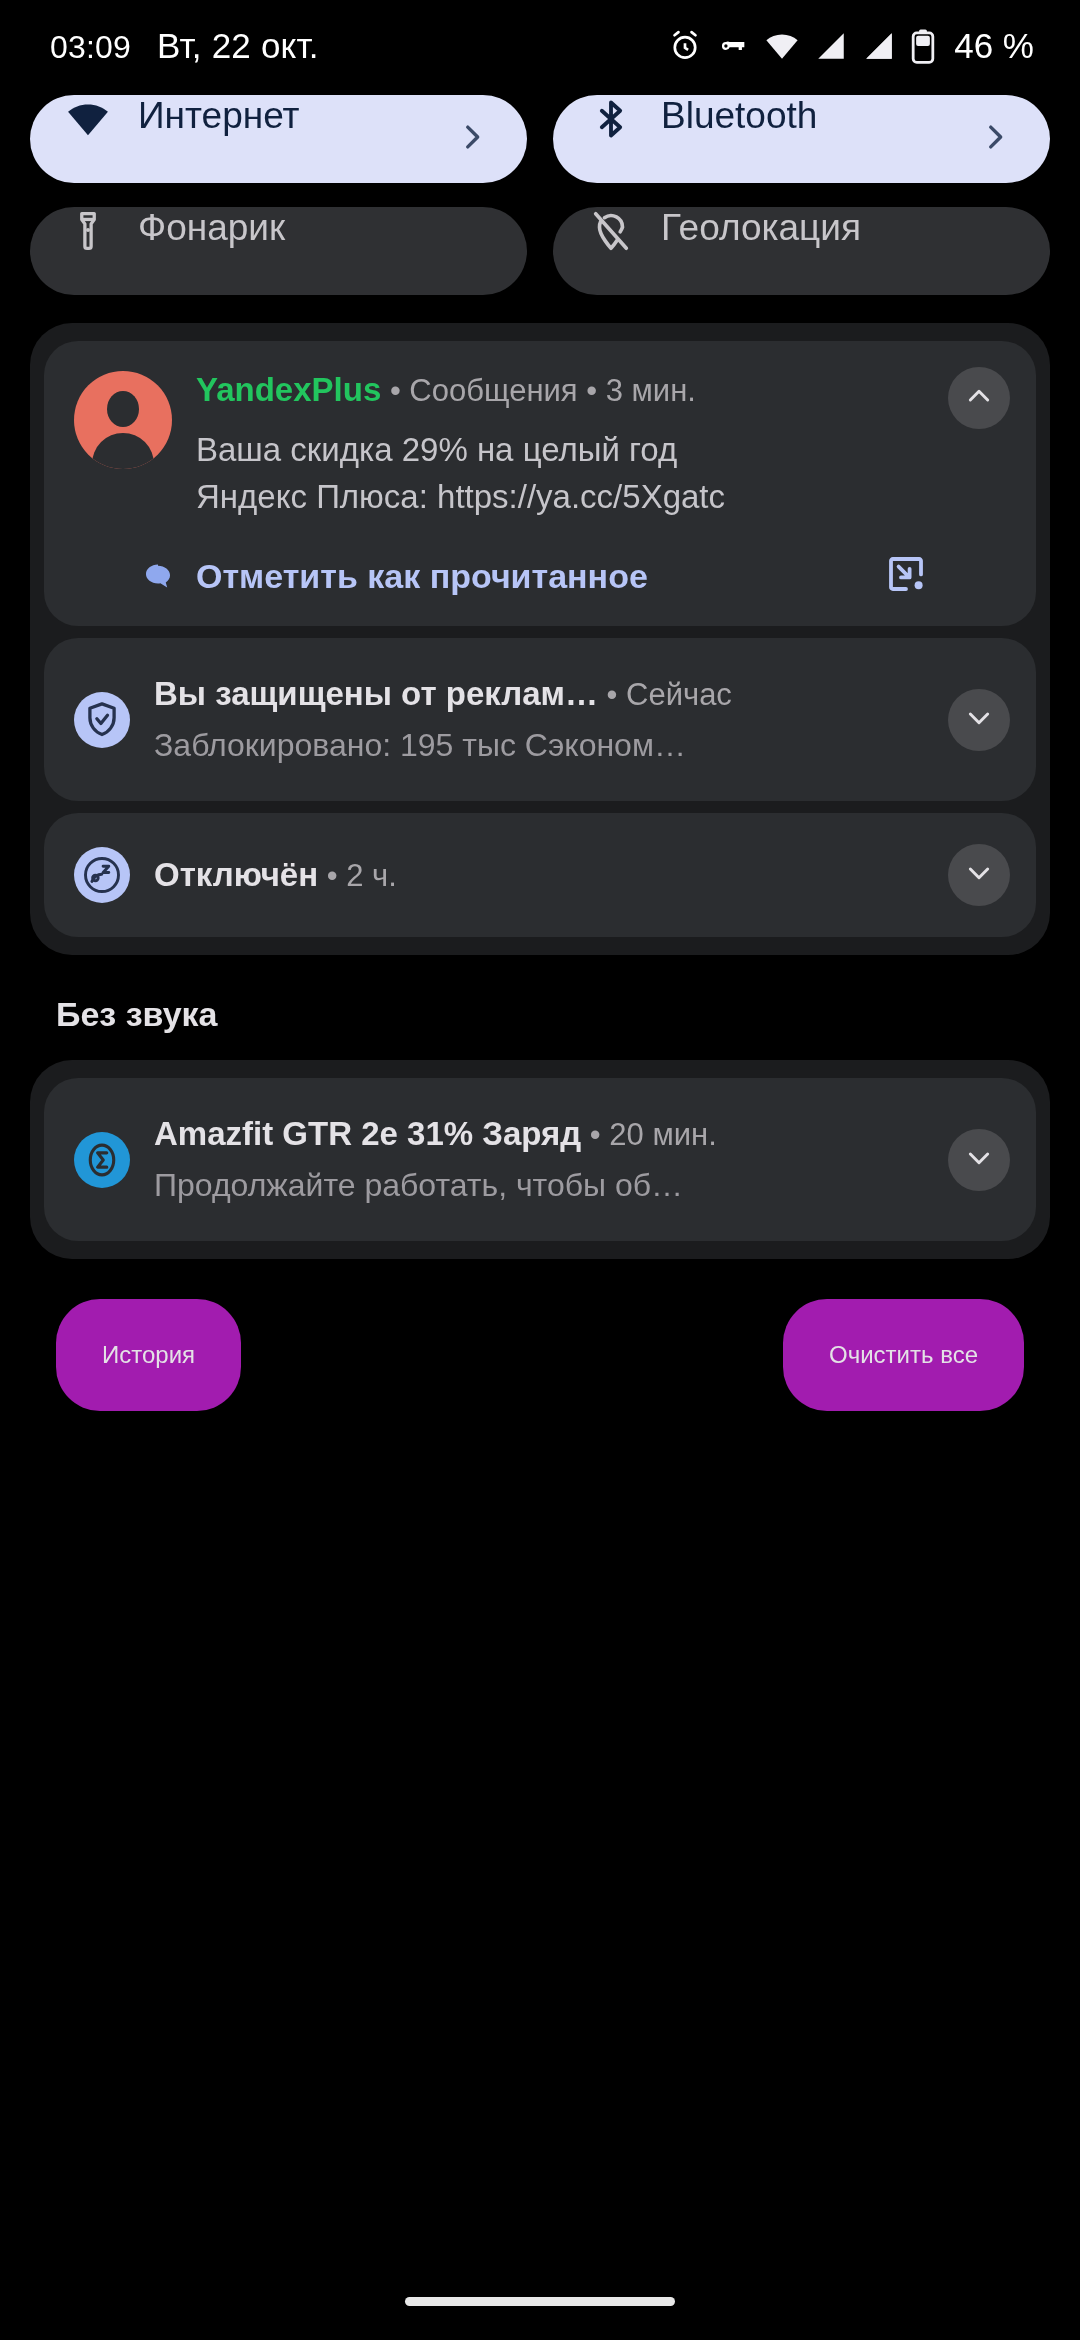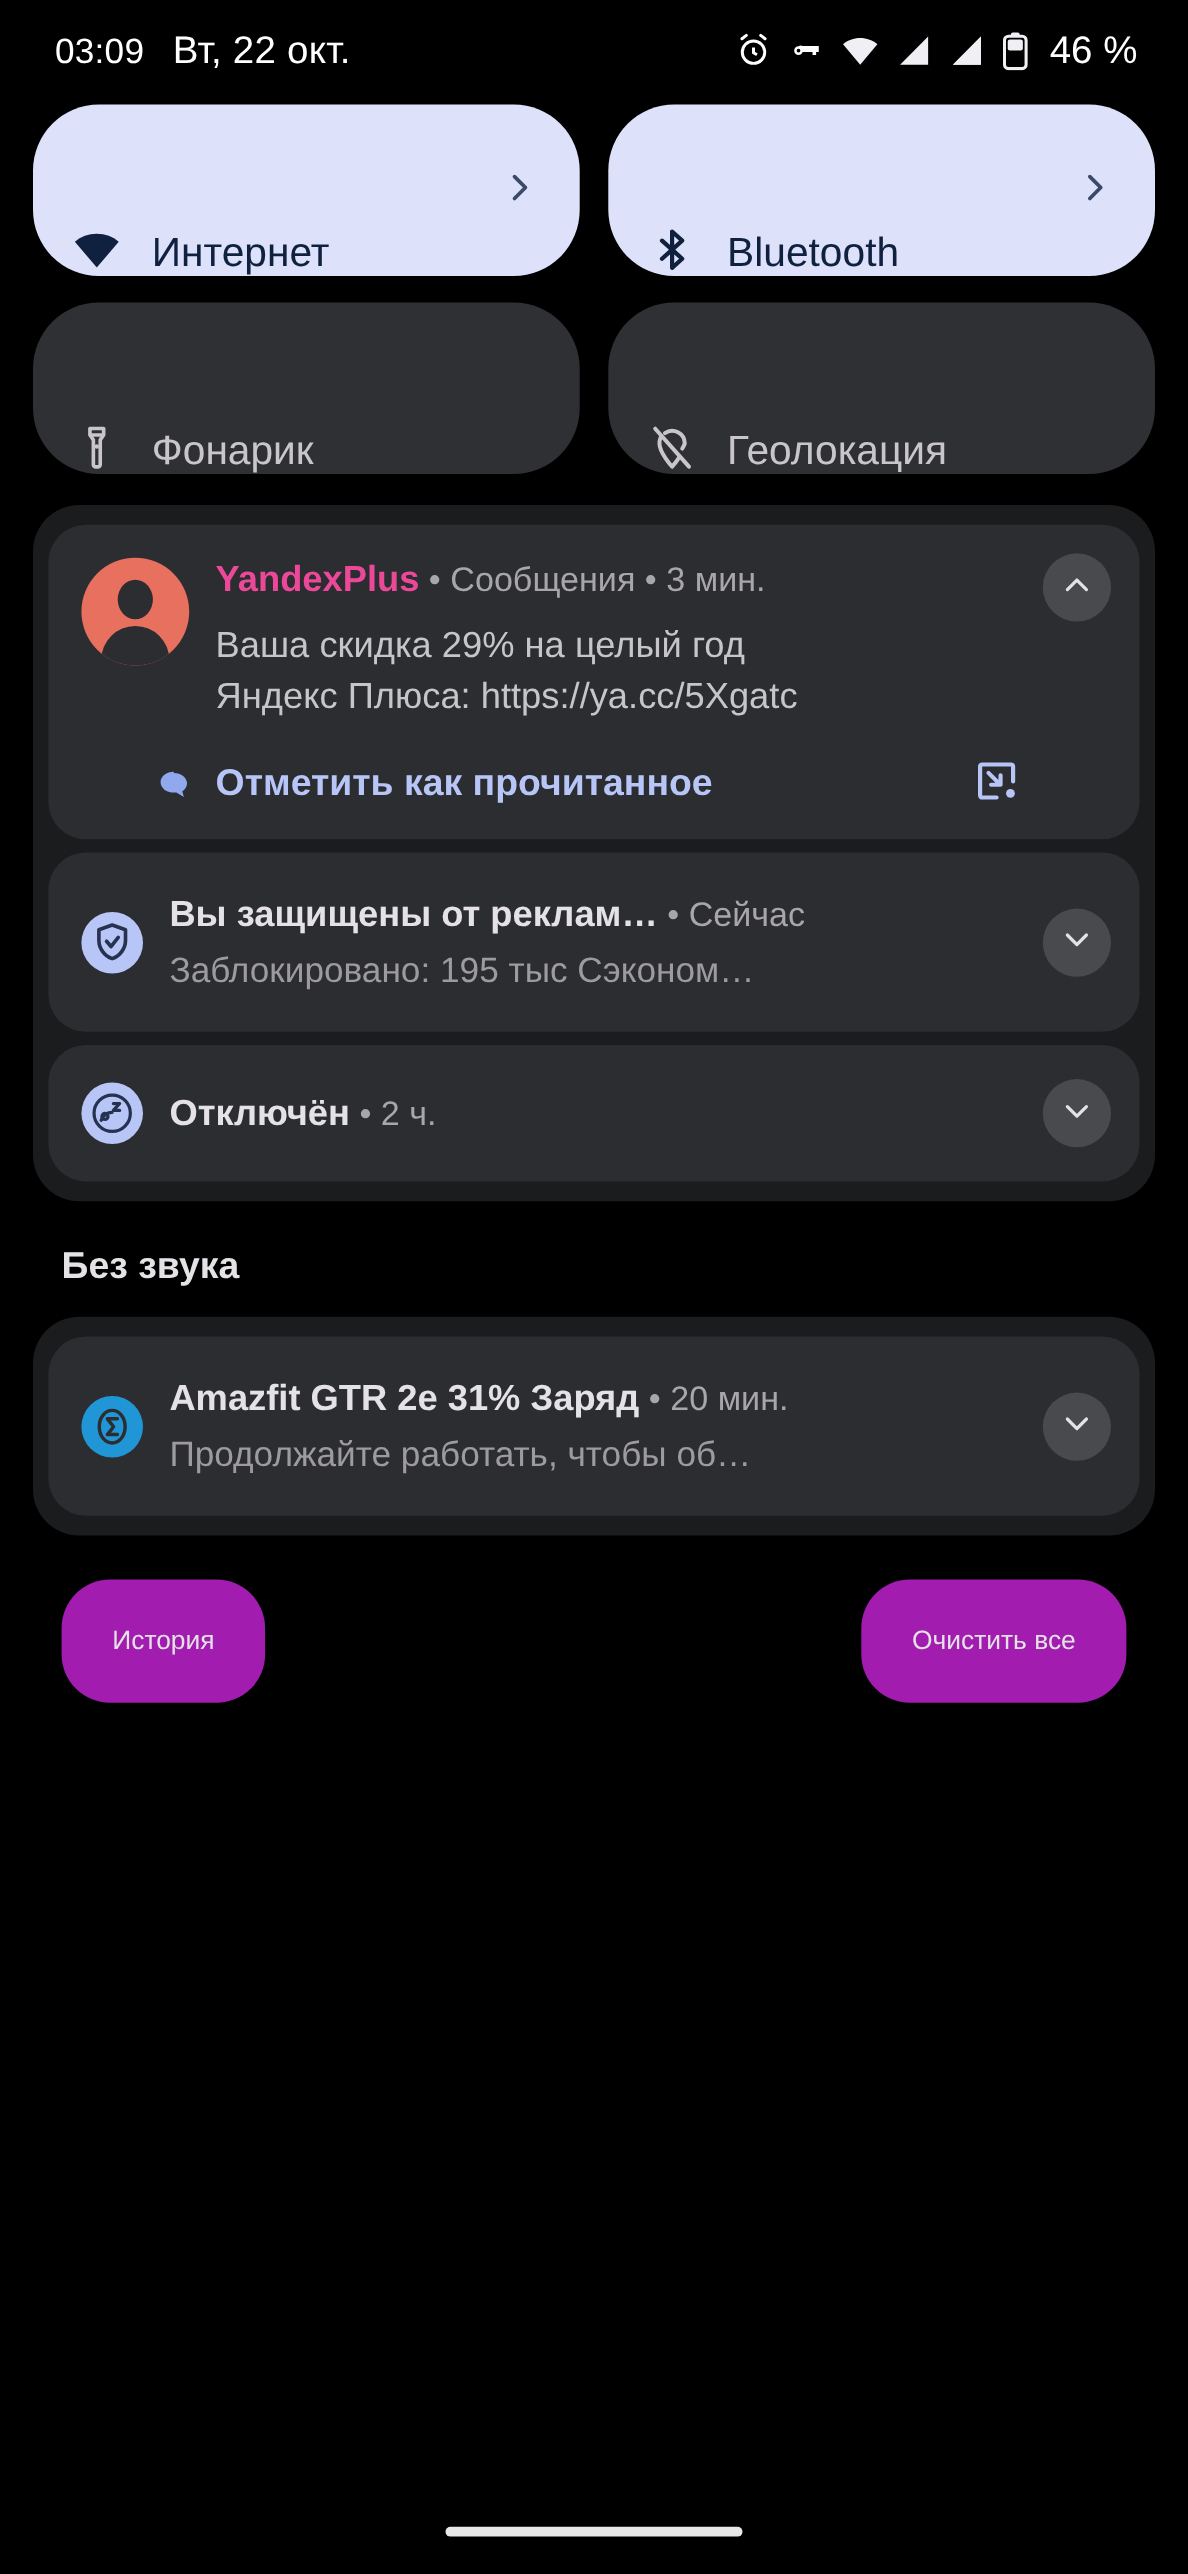--- a/index.html
+++ b/index.html
@@ -25,24 +25,24 @@
   .sb-date  { color: #ffffff; font-size: 35px; letter-spacing: .2px; }
   .sb-right { display: flex; align-items: center; gap: 14px; }
   .sb-right svg { display: block; }
   .sb-batt-text { color: #ffffff; font-size: 35px; margin-left: 4px; }
 
   
   .qs { padding: 0 30px; margin-top: 3px; }
   .qs-row { display: flex; gap: 26px; margin-bottom: 24px; }
   .qs-tile {
     flex: 1 1 0;
-    height: 156px;
+    height: 88px;
     border-radius: 60px;
     display: flex;
-    align-items: flex-end;
+    align-items: flex-start;
     padding: 0 34px;
     gap: 26px;
     position: relative;
   }
   .qs-tile.active { background: #dde1f9; }
   .qs-tile.inactive { background: #2f3033; }
   .qs-tile.active .qs-label { color: #10213f; }
   .qs-tile.inactive .qs-label { color: #c8c6ca; }
   .qs-label { font-size: 37px; white-space: nowrap; }
   .qs-icon { width: 48px; height: 48px; flex: 0 0 48px; display: flex; align-items: center; justify-content: center; }
@@ -79,21 +79,21 @@
     position: absolute; width: 62px; height: 48px; border-radius: 31px 31px 0 0;
     background: #2b2d30; left: 18px; top: 62px;
   }
   .badge-chat {
     position: absolute; right: -6px; bottom: 4px; width: 40px; height: 40px;
     display: flex; align-items: center; justify-content: center;
   }
 
   .notif-body { flex: 1 1 auto; min-width: 0; padding-right: 72px; }
   .notif-head { font-size: 33px; line-height: 46px; white-space: nowrap; overflow: hidden; }
-  .notif-app { color: #ec4899; font-weight: bold; font-size: 33px; }
+  .notif-app { color: #22c55e; font-weight: bold; font-size: 33px; }
   .notif-meta { color: #a8a6aa; font-size: 31px; }
   .notif-text {
     color: #c6c5ca; font-size: 33px; line-height: 47px;
     margin-top: 12px; word-break: break-word;
   }
   .notif-line { display: block; }
 
   .expand-btn {
     position: absolute; right: 26px; top: 26px;
     width: 62px; height: 62px; border-radius: 50%;

